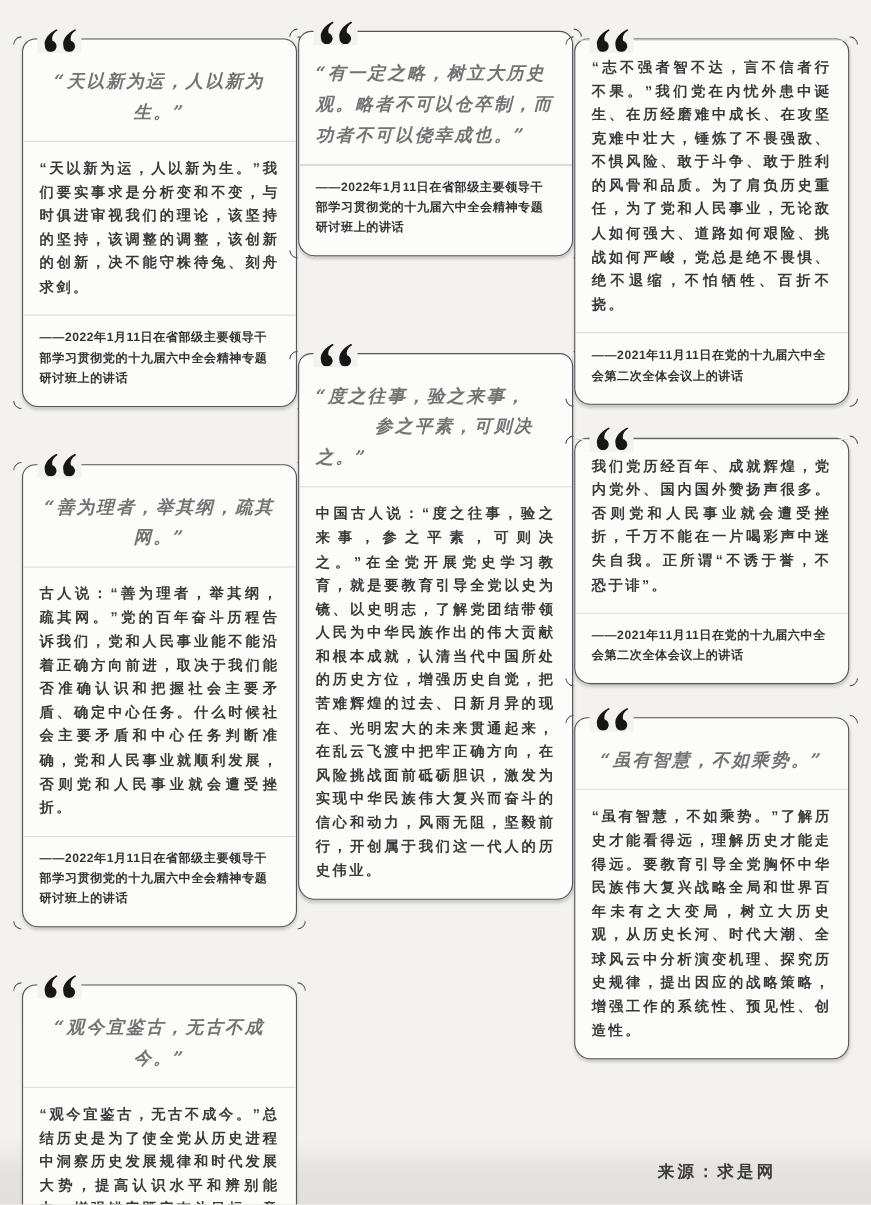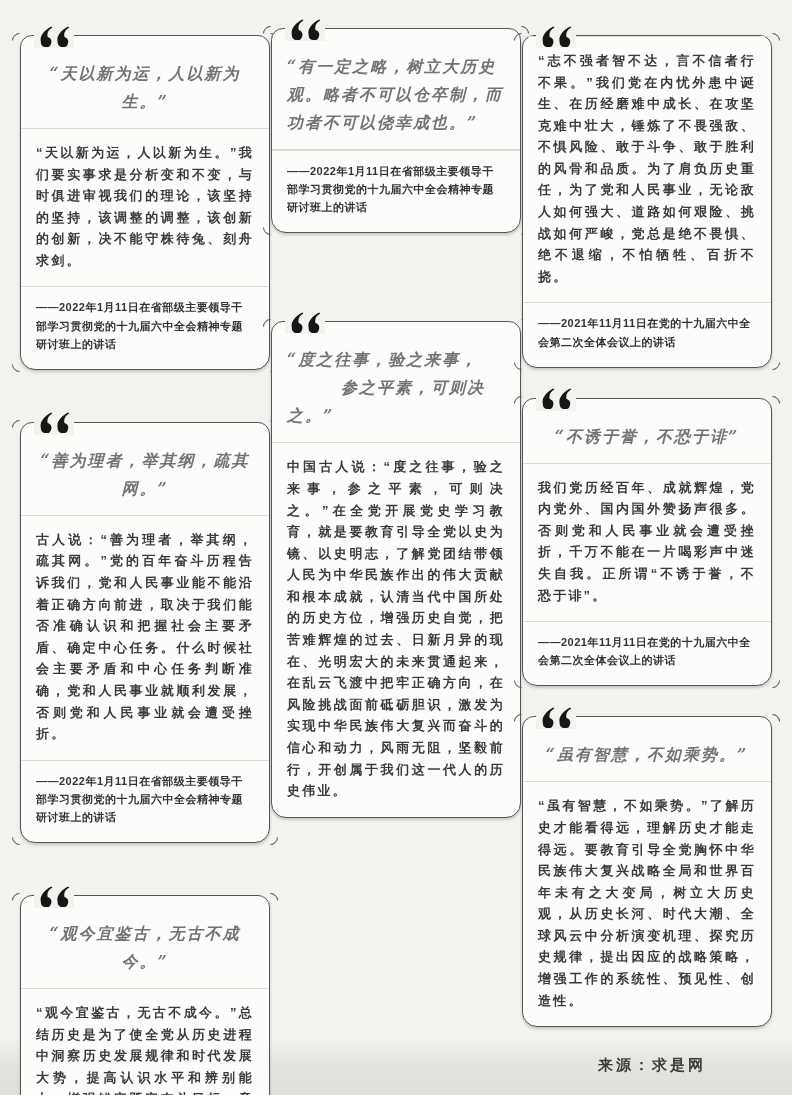--- a/index.html
+++ b/index.html
@@ -188,21 +188,20 @@
       <span class="fl fl-tl"></span>
       <span class="fl fl-tr"></span>
       <span class="fl fl-bl"></span>
       <span class="fl fl-br"></span>
       <span class="qicon">
         <svg viewBox="0 0 64 40" width="34" height="21">
             <path fill="#161616" d="M27 1 C13 8 4 20 7 30 a10 10 0 1 0 13 -9 C18 15 21 7 29 3 Z"></path>
             <path fill="#161616" d="M59 1 C45 8 36 20 39 30 a10 10 0 1 0 13 -9 C50 15 53 7 61 3 Z"></path>
           </svg>
       </span>
-      <h2 class="title">“不诱于誉，不恐于诽”</h2>
       <div class="divider"></div>
       <p class="body">我们党历经百年、成就辉煌，党内党外、国内国外赞扬声很多。否则党和人民事业就会遭受挫折，千万不能在一片喝彩声中迷失自我。正所谓“不诱于誉，不恐于诽”。</p>
       <div class="divider"></div>
       <p class="attrib">——2021年11月11日在党的十九届六中全会第二次全体会议上的讲话</p>
     </article>
 
     <article class="card">
       <span class="fl fl-tl"></span>
       <span class="fl fl-tr"></span>
 

